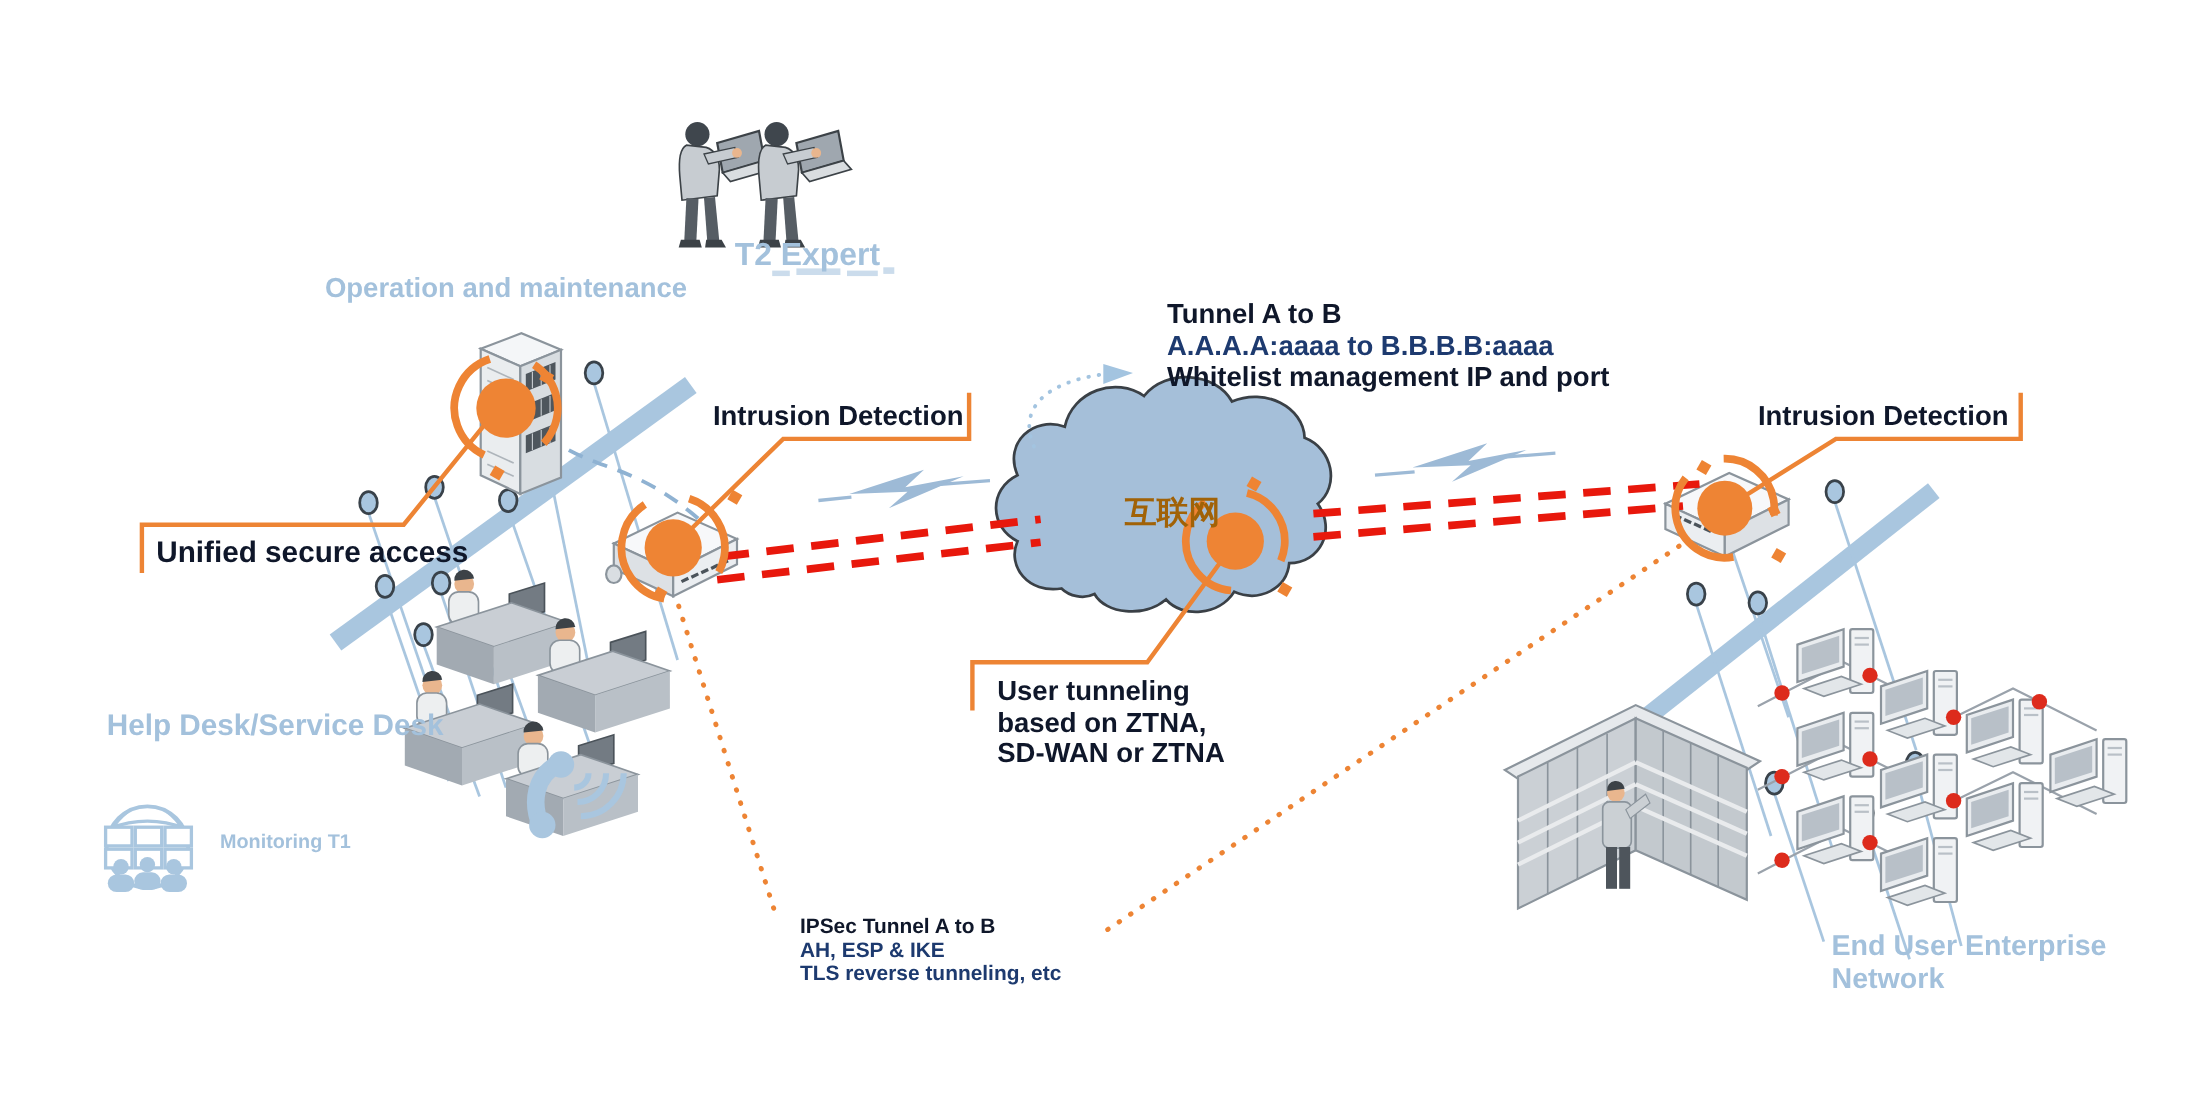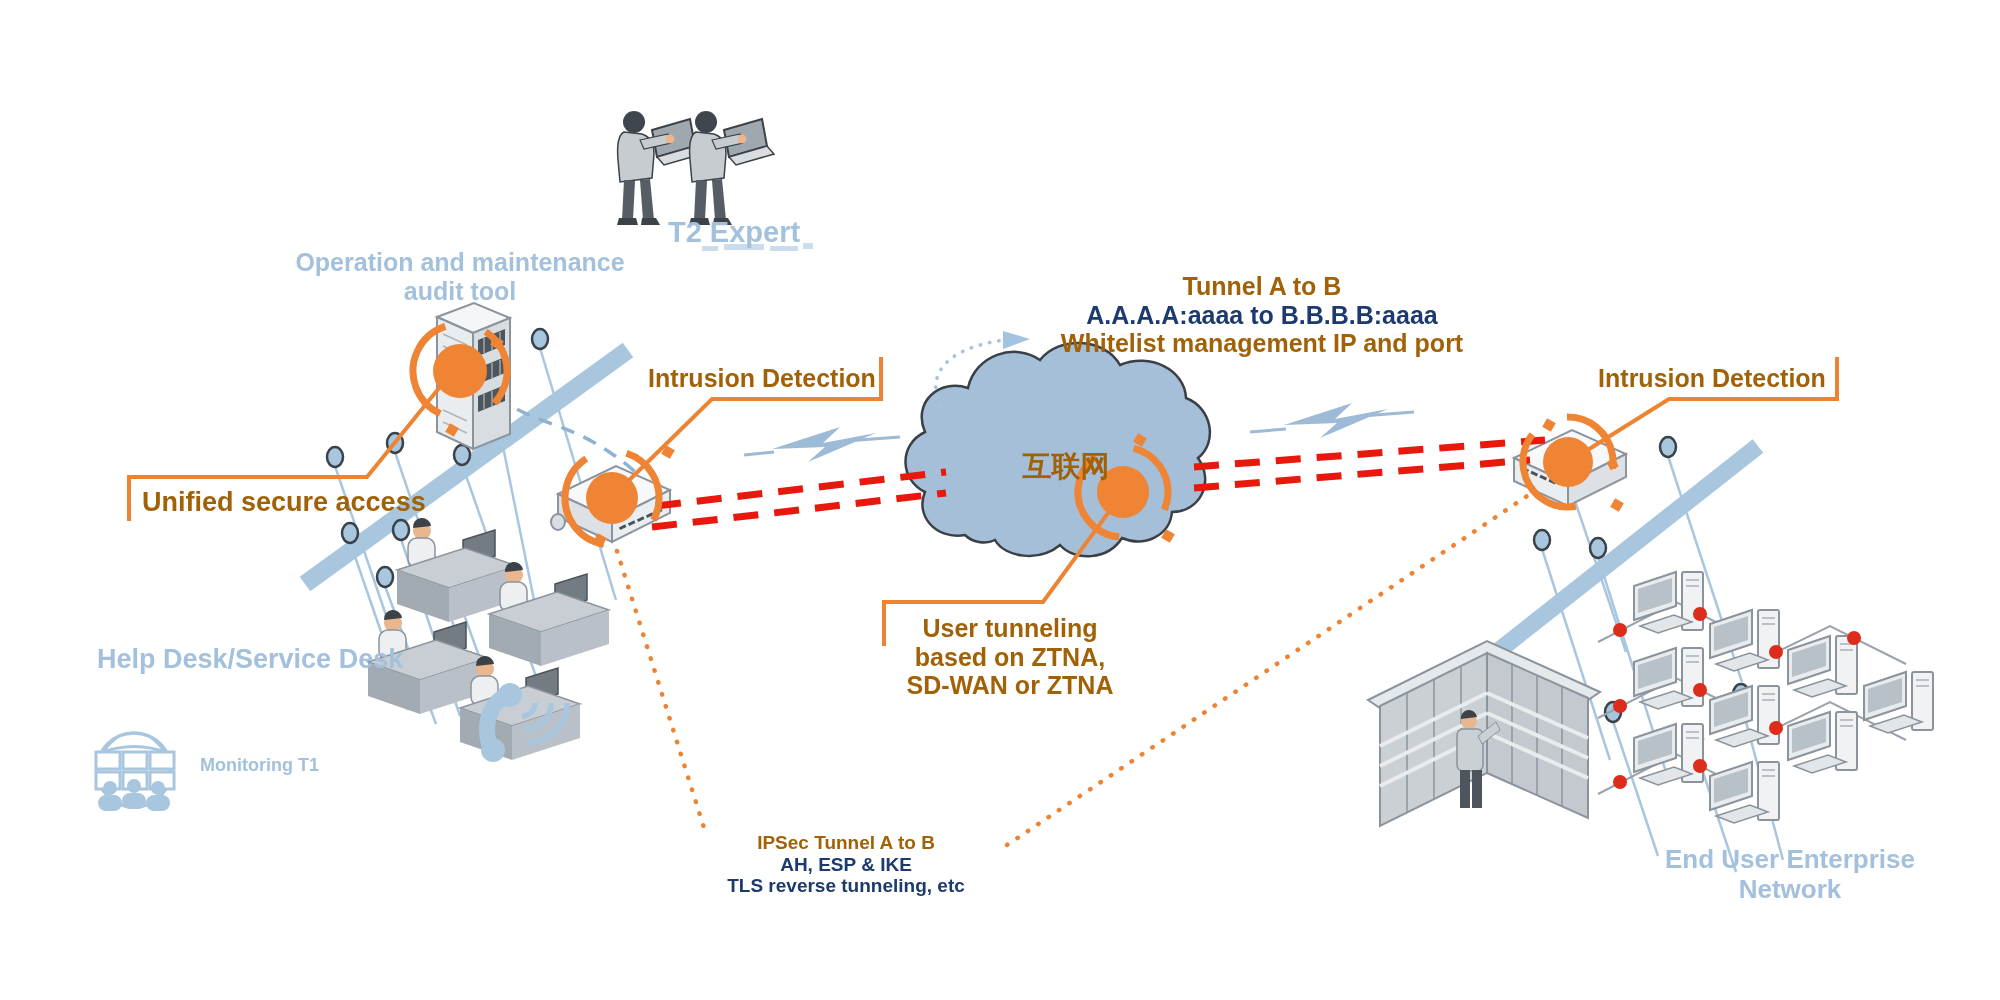--- a/index.html
+++ b/index.html
@@ -1,22 +1,22 @@
 <!DOCTYPE html>
 <html><head>
 <meta charset="utf-8">
 <style>
   html,body{margin:0;padding:0;background:#ffffff}
   .canvas{position:relative;width:2000px;height:1000px;background:#ffffff;
           font-family:"Liberation Sans",sans-serif;overflow:hidden}
   .canvas svg{position:absolute;left:0;top:0}
   .label{position:absolute;font-weight:700;white-space:nowrap;line-height:1.14}
-  .center{transform:translateX(-50%);text-align:center}
+  .center{transform:translateX(-50%);}
   .blue{color:#A3C1DC}
-  .orange{color:#a16207}
+  .orange{color:#0f172a}
   .navy{color:#1D3A6F}
   .white{color:#a16207}
 </style>
 </head>
 <body>
 
 <div class="canvas">
 
 <svg width="2000" height="1000" viewBox="0 0 2000 1000">
   <defs>
@@ -332,21 +332,20 @@
     <rect x="-5" y="-5" width="10" height="10" transform="translate(1617 505) rotate(30)"></rect>
     <rect x="-5" y="-5" width="10" height="10" transform="translate(1140 440) rotate(30)"></rect>
     <rect x="-5" y="-5" width="10" height="10" transform="translate(1168 536) rotate(30)"></rect>
   </g>
 </svg>
 
 <div class="label blue center" style="left:734px;top:216px;font-size:29px">T2 Expert</div>
 
 <div class="label blue center" style="left:460px;top:248px;font-size:25px">
   <div>Operation and maintenance</div>
-  <div>audit tool</div>
 </div>
 
 <div class="label orange" style="left:142px;top:487px;font-size:27px">Unified secure access</div>
 
 <div class="label orange center" style="left:762px;top:364px;font-size:25px">Intrusion Detection</div>
 
 <div class="label orange center" style="left:1712px;top:364px;font-size:25px">Intrusion Detection</div>
 
 <div class="label blue" style="left:97px;top:644px;font-size:27px">Help Desk/Service Desk</div>
 

